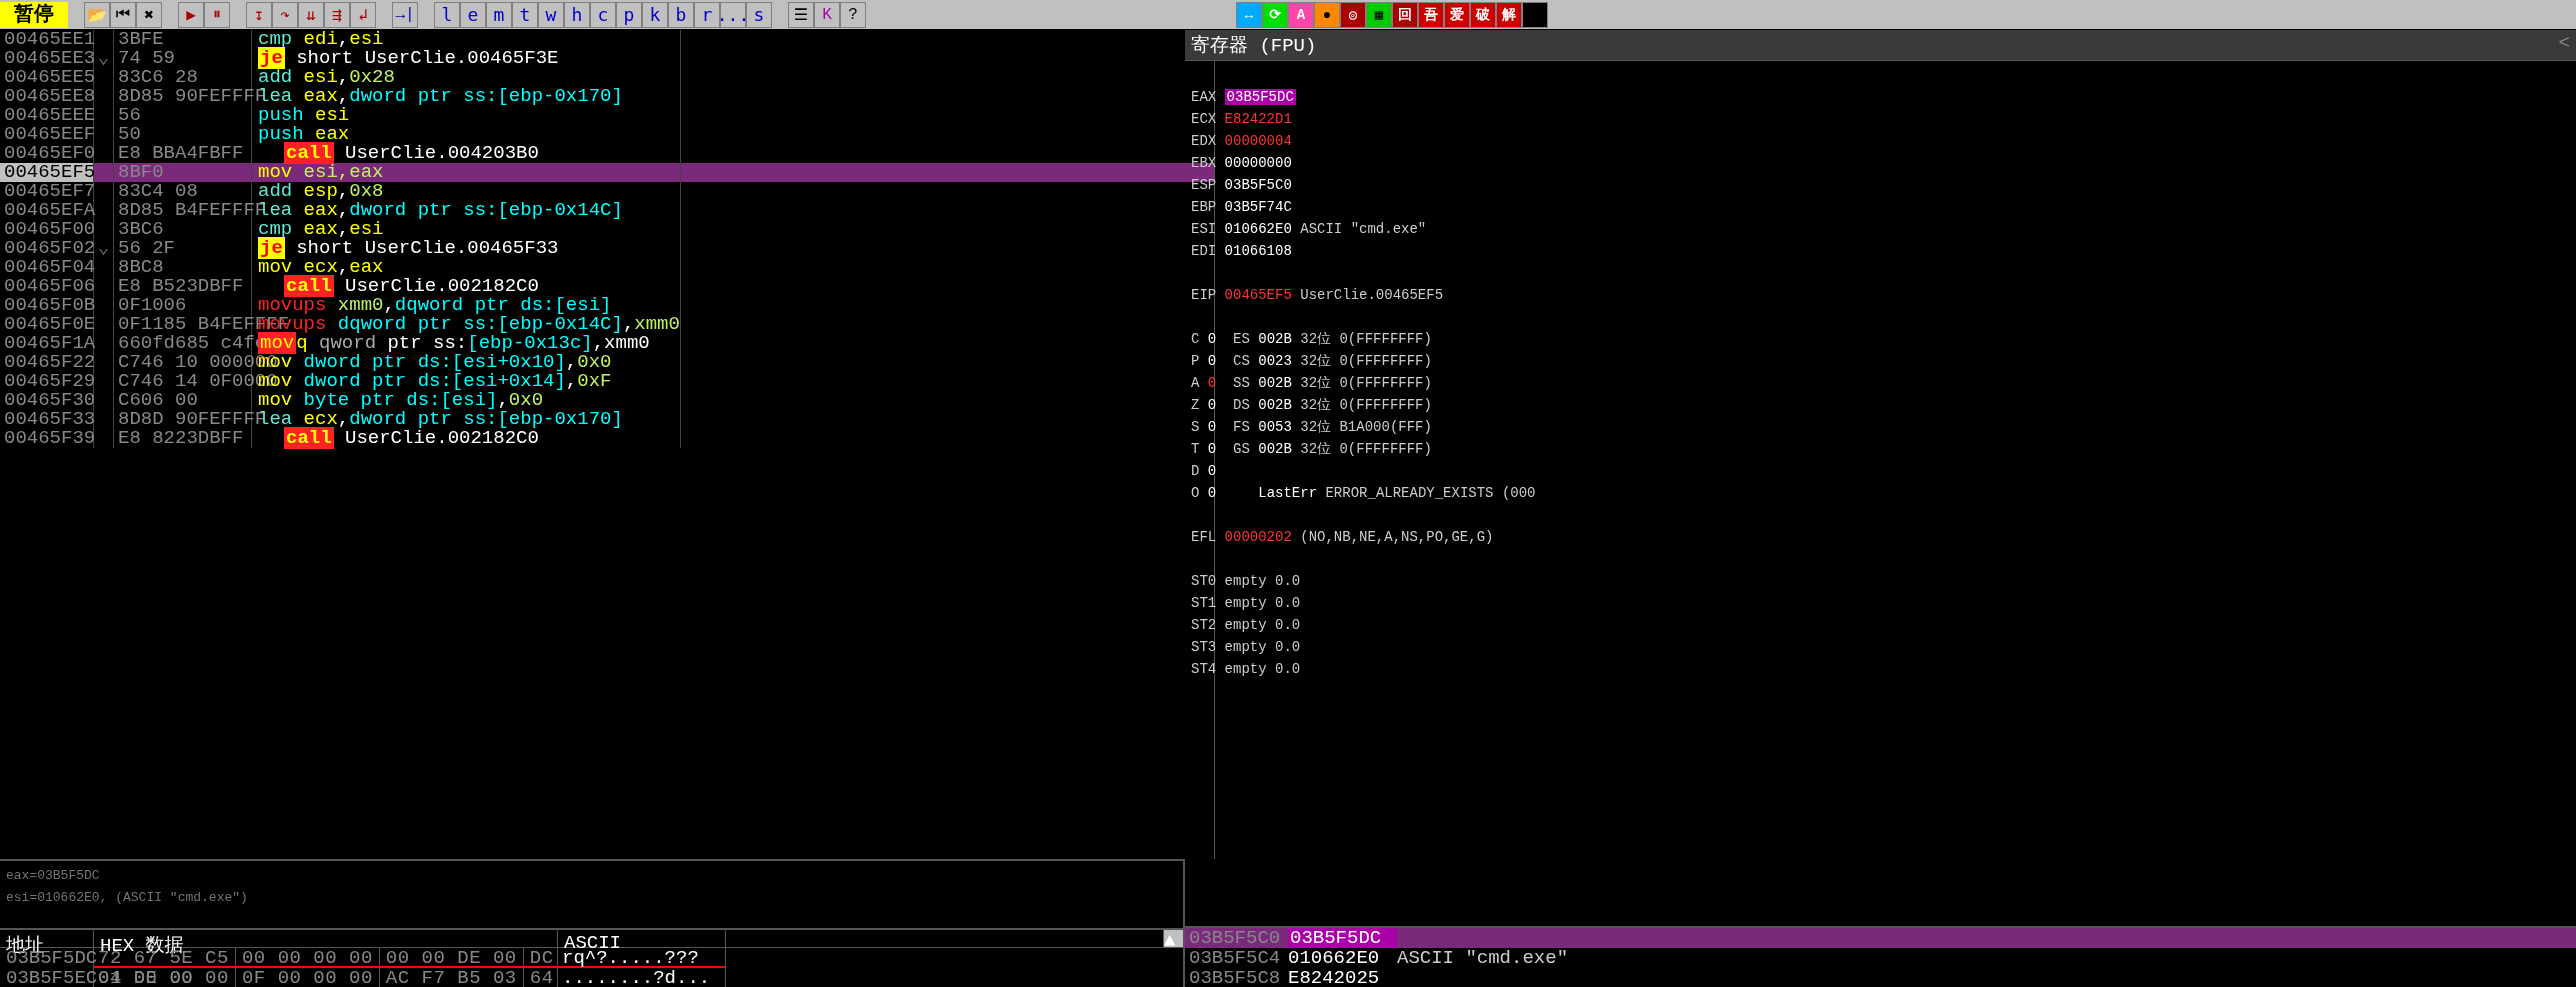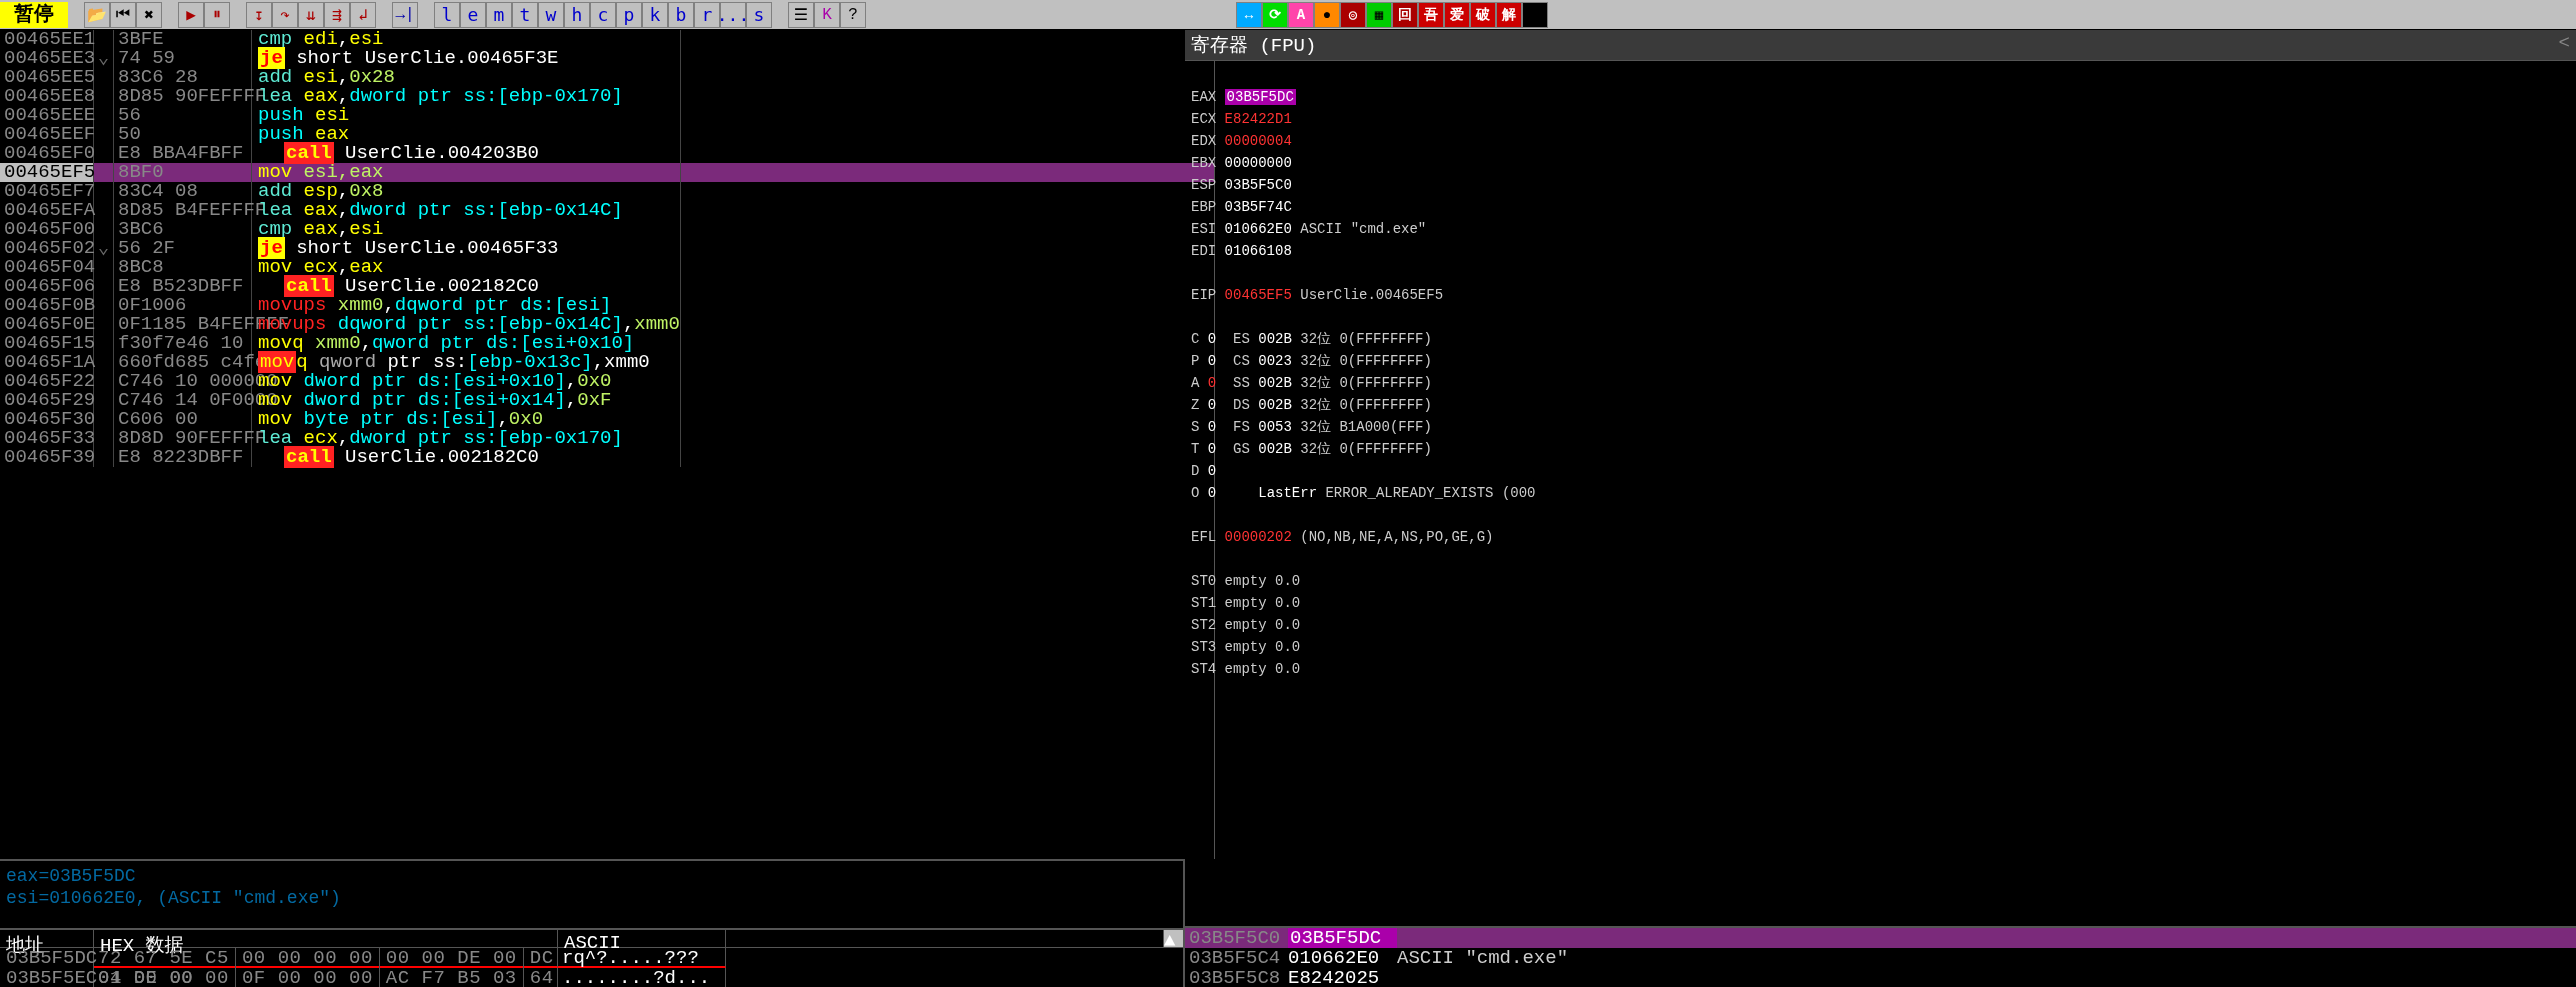--- a/index.html
+++ b/index.html
@@ -26,21 +26,21 @@
   .cbp { width:20px; text-align:center; color:#666; border-right:1px solid #444;}
   .chex { width:138px; color:#888; padding-left:4px; border-right:1px solid #444;}
   .cdis { flex:1; padding-left:6px; border-right:1px solid #444;}
   .ccmt { width:533px; }
   .mn-white{color:#5eead4;margin-top:44px;} .mn-yellow{color:#ffff00;} .mn-red{color:#ff2222;} .mn-mov{background:#ff2222;color:#ffff00;padding:0 2px;}
   .mn-jebg{background:#ffff00;color:#ff0000;padding:0 2px;font-weight:bold;}
   .mn-callbg{background:#ff2222;color:#ffff00;padding:0 2px;font-weight:bold;margin-left:26px;}
   .op-reg{color:#ffff00;} .op-reg2{color:#bef264;} .op-mem{color:#00ffff;}
   .op-w{color:#fff;} .op-gray{color:#aaa;}
   
-  .infopane { border-top:2px solid #555; padding:4px 6px; color:#0369a1; height:69px; font-size:18px; line-height:22px; white-space:pre;}
+  .infopane { border-top:2px solid #555; padding:4px 6px; color:#737373; height:69px; font-size:13px; line-height:22px; white-space:pre;}
   
   .dump { border-top:2px solid #555; display:flex; flex-direction:column;}
   .dumphdr { display:flex; border-bottom:1px solid #555; height:18px; }
   .dh { padding:2px 6px; color:#fff; border-right:1px solid #555;}
   .dh.addr{width:94px;} .dh.hex{width:464px;} .dh.asc{width:168px;}
   .dumprow { display:flex; height:20px; line-height:20px;}
   .dcaddr{width:94px;color:#888;padding-left:6px;border-right:1px solid #555;}
   .dchex{width:464px;color:#888;padding-left:4px;border-right:1px solid #555; letter-spacing:0.5px;}
   .dcasc{width:168px;color:#fff;padding-left:4px;border-right:1px solid #555;}
   .hexsep{border-right:1px solid #555; padding-right:6px; margin-right:6px;}
@@ -140,21 +140,20 @@
           <div class="drow"><div class="caddr">00465EF0</div><div class="cbp"></div><div class="chex">E8 BBA4FBFF</div><div class="cdis"><span class="mn-callbg">call</span><span class="op-w"> UserClie.004203B0</span></div><div class="ccmt"></div></div>
           <div class="drow sel"><div class="caddr hi">00465EF5</div><div class="cbp"></div><div class="chex">8BF0</div><div class="cdis"><span class="mn-yellow">mov </span><span class="op-reg2">esi</span><span class="op-reg2">,</span><span class="op-reg2">eax</span></div><div class="ccmt"></div></div>
           <div class="drow"><div class="caddr">00465EF7</div><div class="cbp"></div><div class="chex">83C4 08</div><div class="cdis"><span class="mn-white">add </span><span class="op-reg">esp</span><span class="op-w">,</span><span class="op-reg2">0x8</span></div><div class="ccmt"></div></div>
           <div class="drow"><div class="caddr">00465EFA</div><div class="cbp"></div><div class="chex">8D85 B4FEFFFF</div><div class="cdis"><span class="mn-white">lea </span><span class="op-reg">eax</span><span class="op-w">,</span><span class="op-mem">dword ptr ss:[ebp-0x14C]</span></div><div class="ccmt"></div></div>
           <div class="drow"><div class="caddr">00465F00</div><div class="cbp"></div><div class="chex">3BC6</div><div class="cdis"><span class="mn-white">cmp </span><span class="op-reg">eax</span><span class="op-w">,</span><span class="op-reg">esi</span></div><div class="ccmt"></div></div>
           <div class="drow"><div class="caddr">00465F02</div><div class="cbp">⌄</div><div class="chex">56 2F</div><div class="cdis"><span class="mn-jebg">je</span><span class="op-w"> short UserClie.00465F33</span></div><div class="ccmt"></div></div>
           <div class="drow"><div class="caddr">00465F04</div><div class="cbp"></div><div class="chex">8BC8</div><div class="cdis"><span class="mn-yellow">mov </span><span class="op-reg">ecx</span><span class="op-w">,</span><span class="op-reg">eax</span></div><div class="ccmt"></div></div>
           <div class="drow"><div class="caddr">00465F06</div><div class="cbp"></div><div class="chex">E8 B523DBFF</div><div class="cdis"><span class="mn-callbg">call</span><span class="op-w"> UserClie.002182C0</span></div><div class="ccmt"></div></div>
           <div class="drow"><div class="caddr">00465F0B</div><div class="cbp"></div><div class="chex">0F1006</div><div class="cdis"><span class="mn-red">movups </span><span class="op-reg2">xmm0</span><span class="op-w">,</span><span class="op-mem">dqword ptr ds:[esi]</span></div><div class="ccmt"></div></div>
           <div class="drow"><div class="caddr">00465F0E</div><div class="cbp"></div><div class="chex">0F1185 B4FEFFFF</div><div class="cdis"><span class="mn-red">movups </span><span class="op-mem">dqword ptr ss:[ebp-0x14C]</span><span class="op-w">,</span><span class="op-reg2">xmm0</span></div><div class="ccmt"></div></div>
-          <div class="drow"><div class="caddr">00465F15</div><div class="cbp"></div><div class="chex">f30f7e46 10</div><div class="cdis"><span class="mn-yellow">movq </span><span class="op-reg2">xmm0</span><span class="op-w">,</span><span class="op-mem">qword ptr ds:[esi+0x10]</span></div><div class="ccmt"></div></div>
           <div class="drow"><div class="caddr">00465F1A</div><div class="cbp"></div><div class="chex">660fd685 c4fef</div><div class="cdis"><span class="mn-mov">mov</span><span class="mn-yellow">q </span><span class="op-gray">qword </span><span class="op-w">ptr ss:</span><span class="op-mem">[ebp-0x13c]</span><span class="op-w">,xmm0</span></div><div class="ccmt"></div></div>
           <div class="drow"><div class="caddr">00465F22</div><div class="cbp"></div><div class="chex">C746 10 000000</div><div class="cdis"><span class="mn-yellow">mov </span><span class="op-mem">dword ptr ds:[esi+0x10]</span><span class="op-w">,</span><span class="op-reg2">0x0</span></div><div class="ccmt"></div></div>
           <div class="drow"><div class="caddr">00465F29</div><div class="cbp"></div><div class="chex">C746 14 0F0000</div><div class="cdis"><span class="mn-yellow">mov </span><span class="op-mem">dword ptr ds:[esi+0x14]</span><span class="op-w">,</span><span class="op-reg2">0xF</span></div><div class="ccmt"></div></div>
           <div class="drow"><div class="caddr">00465F30</div><div class="cbp"></div><div class="chex">C606 00</div><div class="cdis"><span class="mn-yellow">mov </span><span class="op-mem">byte ptr ds:[esi]</span><span class="op-w">,</span><span class="op-reg2">0x0</span></div><div class="ccmt"></div></div>
           <div class="drow"><div class="caddr">00465F33</div><div class="cbp"></div><div class="chex">8D8D 90FEFFFF</div><div class="cdis"><span class="mn-white">lea </span><span class="op-reg">ecx</span><span class="op-w">,</span><span class="op-mem">dword ptr ss:[ebp-0x170]</span></div><div class="ccmt"></div></div>
           <div class="drow"><div class="caddr">00465F39</div><div class="cbp"></div><div class="chex">E8 8223DBFF</div><div class="cdis"><span class="mn-callbg">call</span><span class="op-w"> UserClie.002182C0</span></div><div class="ccmt"></div></div>
         </div>
       <div class="vsb"></div>
     </div>
     <div class="infopane" id="infopane">eax=03B5F5DC

